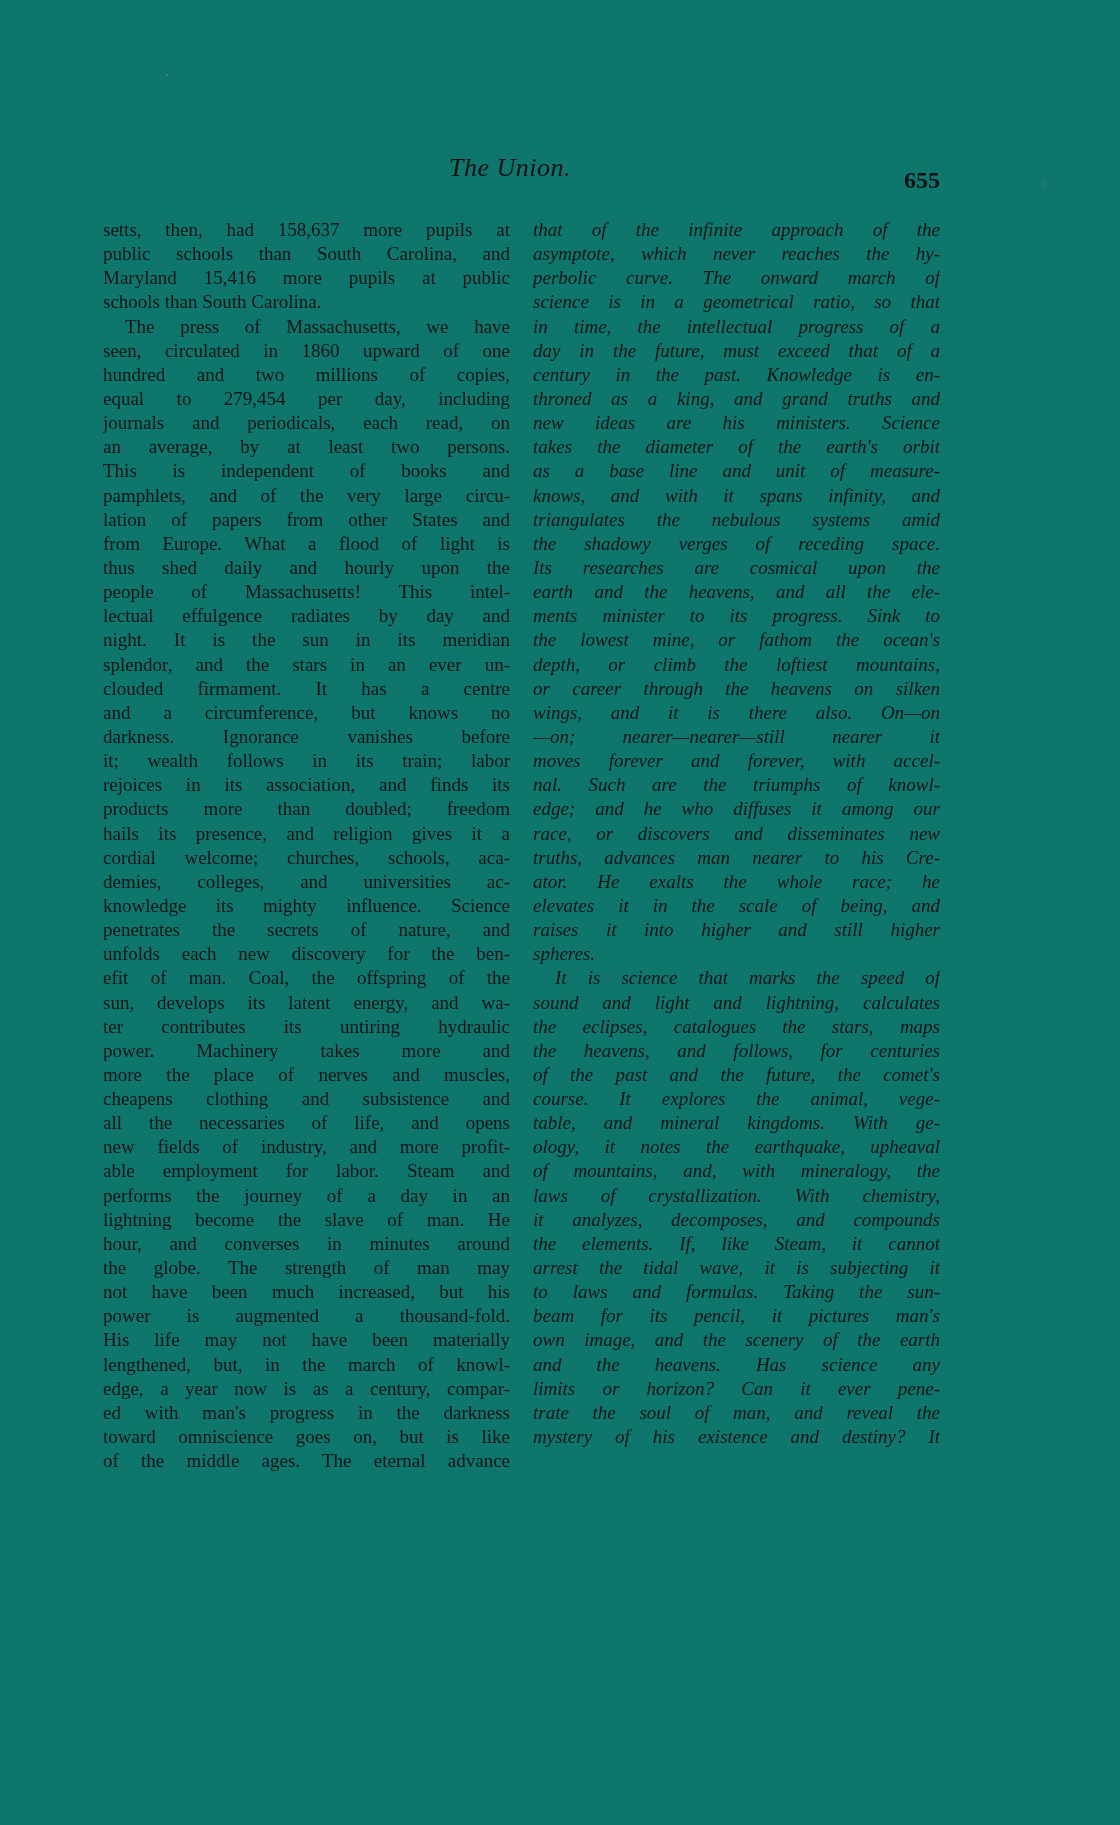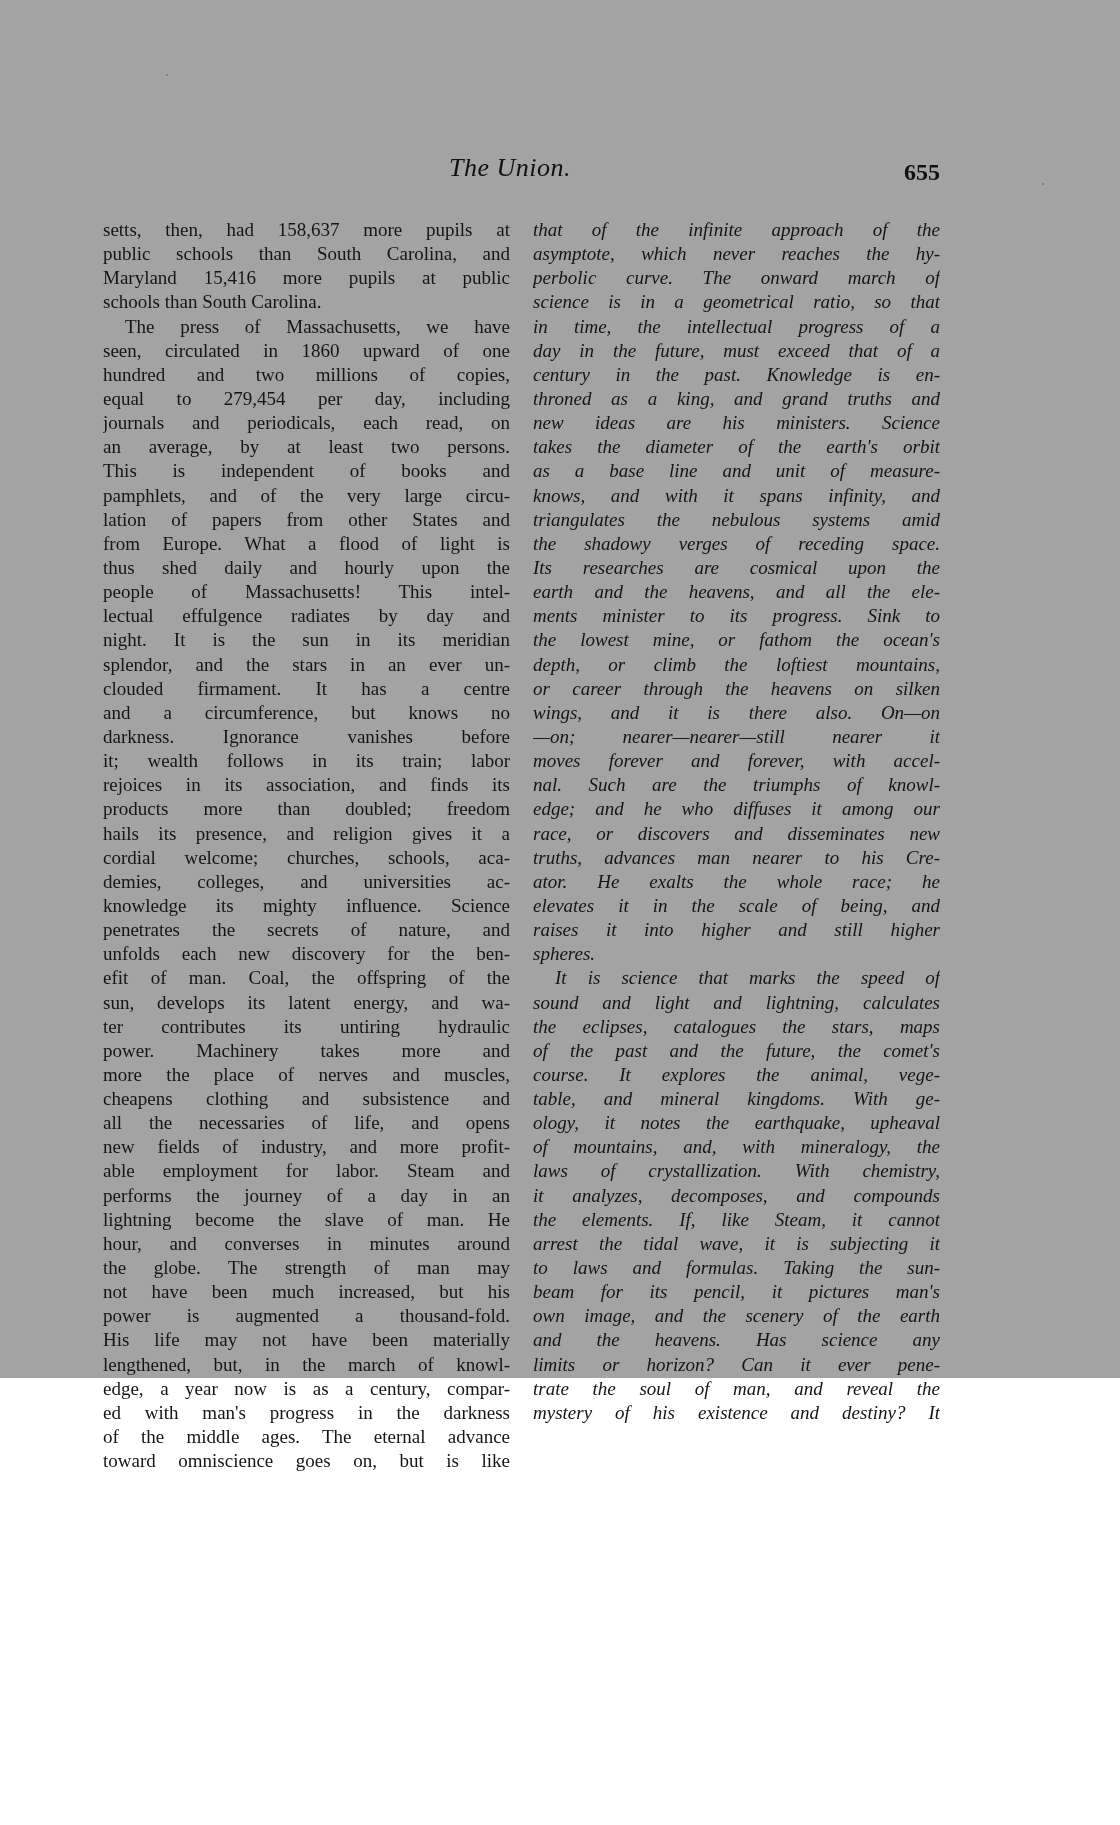--- a/index.html
+++ b/index.html
@@ -1,27 +1,27 @@
 <!DOCTYPE html>
 <html><head>
   <meta charset="utf-8">
   <style>
     html, body { margin: 0; padding: 0; background: #ffffff; }
     body { width: 1120px; height: 1825px; position: relative; overflow: hidden; }
-    .page { position: absolute; left: 0; top: 0; width: 1120px; height: 1378px; background: #a3a3a3; color: #111; }
+    .page { position: absolute; left: 0; top: 0; width: 1120px; height: 1825px; background: #0f766e; color: #111; }
     .running-head {
       position: absolute; top: 150px; left: 0; width: 1120px; height: 36px;
       font-family: "Liberation Serif", "DejaVu Serif", serif;
     }
     .running-title {
       position: absolute; left: 350px; top: 0; width: 320px; text-align: center;
       font-style: italic; font-size: 26px; line-height: 36px; letter-spacing: 0.5px;
     }
     .page-number {
-      position: absolute; left: 880px; top: 4px; width: 60px; text-align: right;
+      position: absolute; left: 880px; top: 12px; width: 60px; text-align: right;
       font-size: 24px; line-height: 36px; font-weight: bold;
     }
     .column {
       position: absolute; top: 218px;
       font-family: "Liberation Serif", "DejaVu Serif", serif;
       font-size: 19px; color: #151515;
     }
     .col-left { left: 103px; width: 407px; }
     .col-right { left: 533px; width: 407px; font-style: italic; }
     .line {
@@ -86,22 +86,22 @@
       <div class="line">performs the journey of a day in an</div>
       <div class="line">lightning become the slave of man. He</div>
       <div class="line">hour, and converses in minutes around</div>
       <div class="line">the globe. The strength of man may</div>
       <div class="line">not have been much increased, but his</div>
       <div class="line">power is augmented a thousand-fold.</div>
       <div class="line">His life may not have been materially</div>
       <div class="line">lengthened, but, in the march of knowl-</div>
       <div class="line">edge, a year now is as a century, compar-</div>
       <div class="line">ed with man's progress in the darkness</div>
+      <div class="line">toward omniscience goes on, but is like</div>
       <div class="line">of the middle ages. The eternal advance</div>
-      <div class="line">toward omniscience goes on, but is like</div>
     </div>
   <div class="column col-right" id="col-right">
       <div class="line">that of the infinite approach of the</div>
       <div class="line">asymptote, which never reaches the hy-</div>
       <div class="line">perbolic curve. The onward march of</div>
       <div class="line">science is in a geometrical ratio, so that</div>
       <div class="line">in time, the intellectual progress of a</div>
       <div class="line">day in the future, must exceed that of a</div>
       <div class="line">century in the past. Knowledge is en-</div>
       <div class="line">throned as a king, and grand truths and</div>
@@ -124,20 +124,21 @@
       <div class="line">edge; and he who diffuses it among our</div>
       <div class="line">race, or discovers and disseminates new</div>
       <div class="line">truths, advances man nearer to his Cre-</div>
       <div class="line">ator. He exalts the whole race; he</div>
       <div class="line">elevates it in the scale of being, and</div>
       <div class="line">raises it into higher and still higher</div>
       <div class="line last">spheres.</div>
       <div class="line indent">It is science that marks the speed of</div>
       <div class="line">sound and light and lightning, calculates</div>
       <div class="line">the eclipses, catalogues the stars, maps</div>
+      <div class="line">the heavens, and follows, for centuries</div>
       <div class="line">of the past and the future, the comet's</div>
       <div class="line">course. It explores the animal, vege-</div>
       <div class="line">table, and mineral kingdoms. With ge-</div>
       <div class="line">ology, it notes the earthquake, upheaval</div>
       <div class="line">of mountains, and, with mineralogy, the</div>
       <div class="line">laws of crystallization. With chemistry,</div>
       <div class="line">it analyzes, decomposes, and compounds</div>
       <div class="line">the elements. If, like Steam, it cannot</div>
       <div class="line">arrest the tidal wave, it is subjecting it</div>
       <div class="line">to laws and formulas. Taking the sun-</div>

